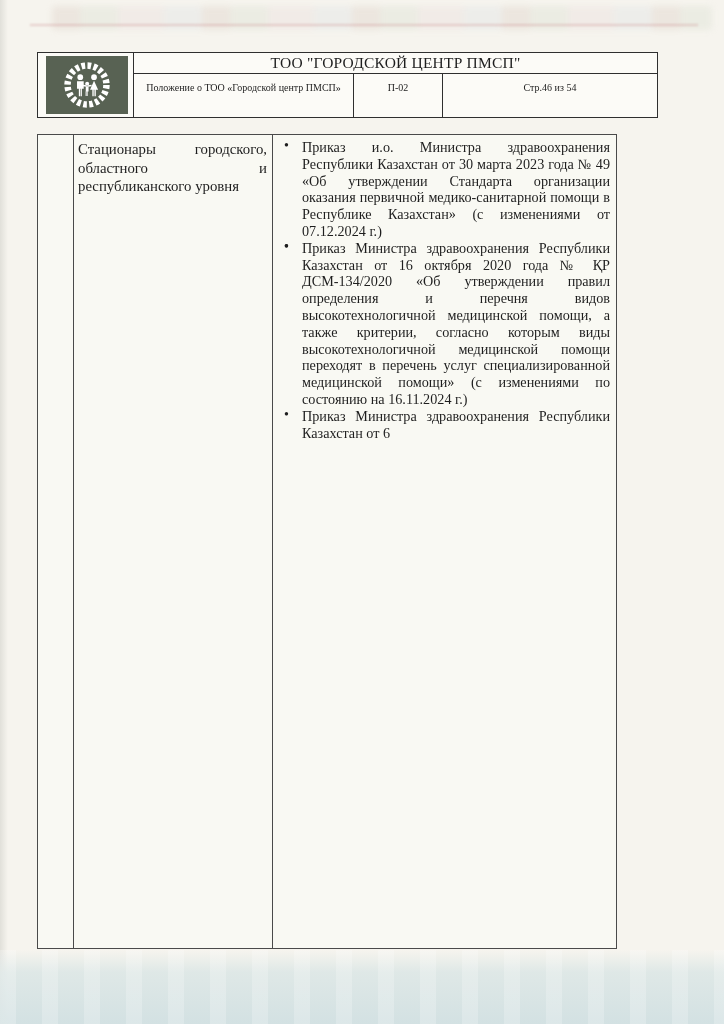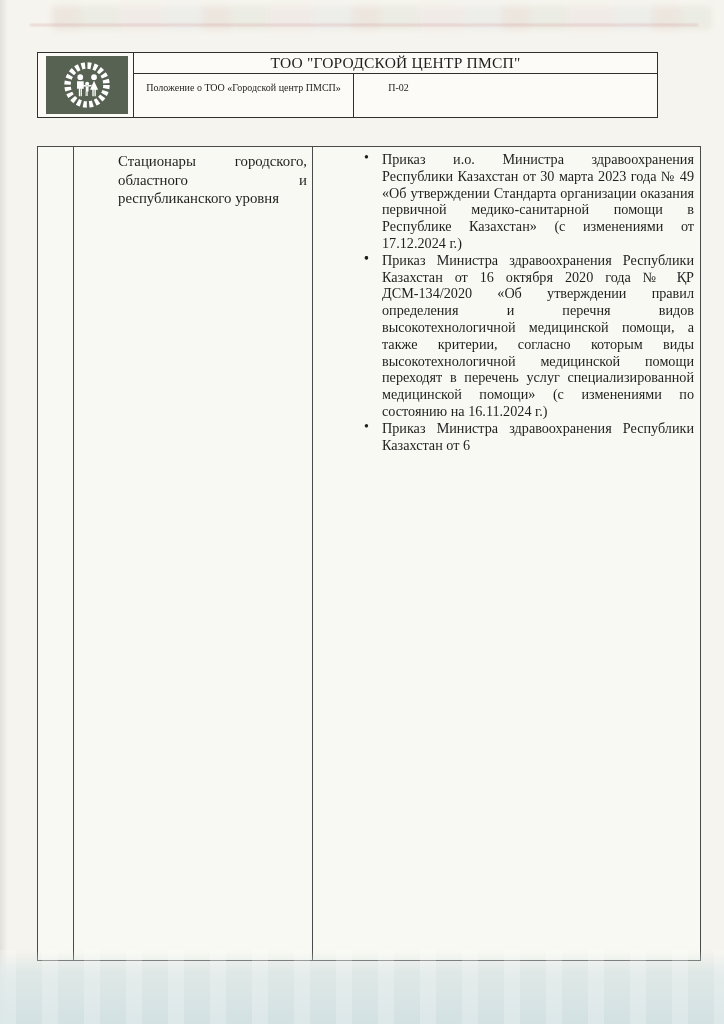--- a/index.html
+++ b/index.html
@@ -70,23 +70,23 @@
     padding-top:4px;text-align:center;font-size:10px;line-height:19px;
   }
   .h-cell:last-child{border-right:none;}
   .h-doc-title{width:220px;flex:0 0 220px;padding-left:8px;padding-right:8px;}
   .h-code{width:89px;flex:0 0 89px;text-align:center;}
   .h-version{width:101px;flex:0 0 101px;}
   .h-pages{flex:1;}
 
   
   .content-table{
-    position:absolute;left:37px;top:146px;width:664px;height:815px;
+    position:absolute;left:37px;top:134px;width:580px;height:815px;
     border:1.3px solid #4a4a4a;box-sizing:border-box;
-    display:flex;background:rgba(252,251,247,.6);gap:40px;
+    display:flex;background:rgba(252,251,247,.6);
   }
   .mt-col{box-sizing:border-box;border-right:1.2px solid #4a4a4a;overflow:hidden;}
   .mt-col:last-child{border-right:none;}
   .col-num{width:36px;flex:0 0 36px;}
   .col-level{width:199px;flex:0 0 199px;padding:5px 5px 0 4px;}
   .col-func{width:195px;flex:0 0 195px;padding:5px 6px 0 5px;}
   .col-src{flex:1;padding:4px 6px 0 0;}
   .cell-text{
     font-size:14.8px;line-height:18.6px;text-align:justify;
   }
@@ -121,36 +121,37 @@
           <rect x="42.5" y="50" width="6.5" height="2.6" fill="#ffffff" transform="rotate(8 45.7 51.3)"></rect>
           <rect x="52" y="50" width="6.5" height="2.6" fill="#ffffff" transform="rotate(-8 55.2 51.3)"></rect>
         </svg>
       </div>
     </div>
     <div class="header-right">
       <div class="org-title-row">ТОО "ГОРОДСКОЙ ЦЕНТР ПМСП"</div>
       <div class="header-cells">
         <div class="h-cell h-doc-title">Положение о ТОО «Городской центр ПМСП»</div>
         <div class="h-cell h-code">П-02</div>
+        <div class="h-cell h-pages">Стр.46 из 54</div>
       </div>
     </div>
   </div>
 
   <div class="content-table">
     <div class="mt-col col-num"></div>
 
     <div class="mt-col col-level">
       <div class="cell-text">Стационары городского, областного и республиканского уровня</div>
     </div>
 
 
     <div class="mt-col col-src">
       <div class="src-item">
         <span class="bullet">•</span>
-        <span>Приказ и.о. Министра здравоохранения Республики Казахстан от 30 марта 2023 года № 49 «Об утверждении Стандарта организации оказания первичной медико-санитарной помощи в Республике Казахстан» (с изменениями от 17.12.2024 г.)</span>
+        <span>Приказ и.о. Министра здравоохранения Республики Казахстан от 30 марта 2023 года № 49 «Об утверждении Стандарта организации оказания первичной медико-санитарной помощи в Республике Казахстан» (с изменениями от 07.12.2024 г.)</span>
       </div>
       <div class="src-item">
         <span class="bullet">•</span>
       </div>
       <div class="src-item">
         <span class="bullet">•</span>
         <span>Приказ Министра здравоохранения Республики Казахстан от 16 октября 2020 года № ҚР ДСМ-134/2020 «Об утверждении правил определения и перечня видов высокотехнологичной медицинской помощи, а также критерии, согласно которым виды высокотехнологичной медицинской помощи переходят в перечень услуг специализированной медицинской помощи» (с изменениями по состоянию на 16.11.2024 г.)</span>
       </div>
       <div class="src-item">
         <span class="bullet">•</span>

